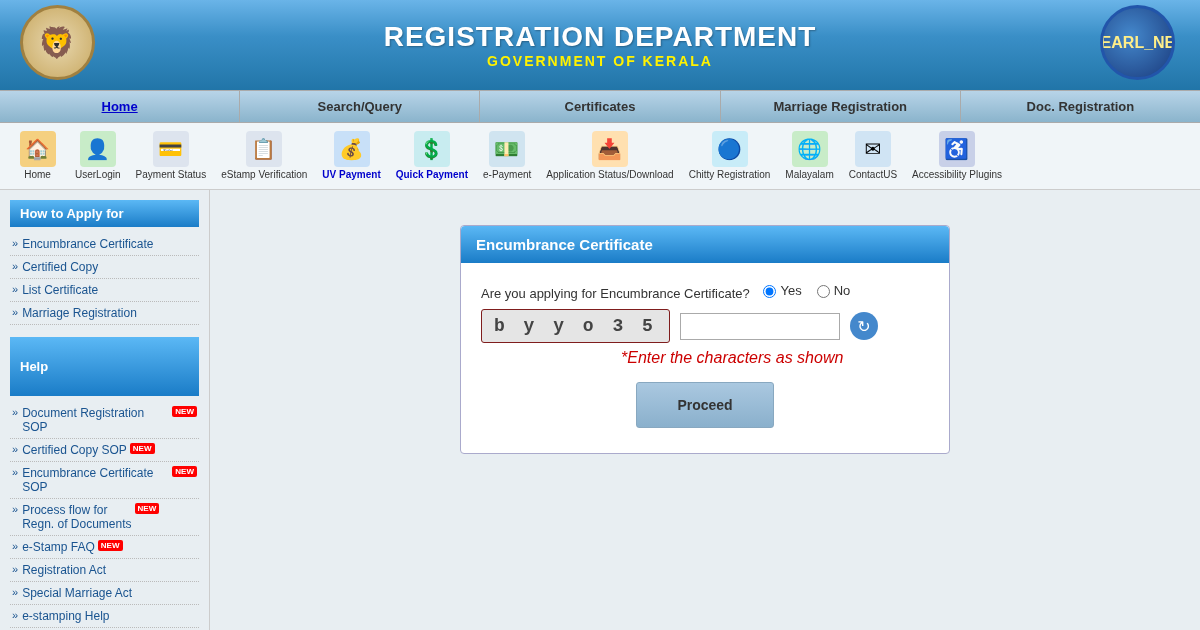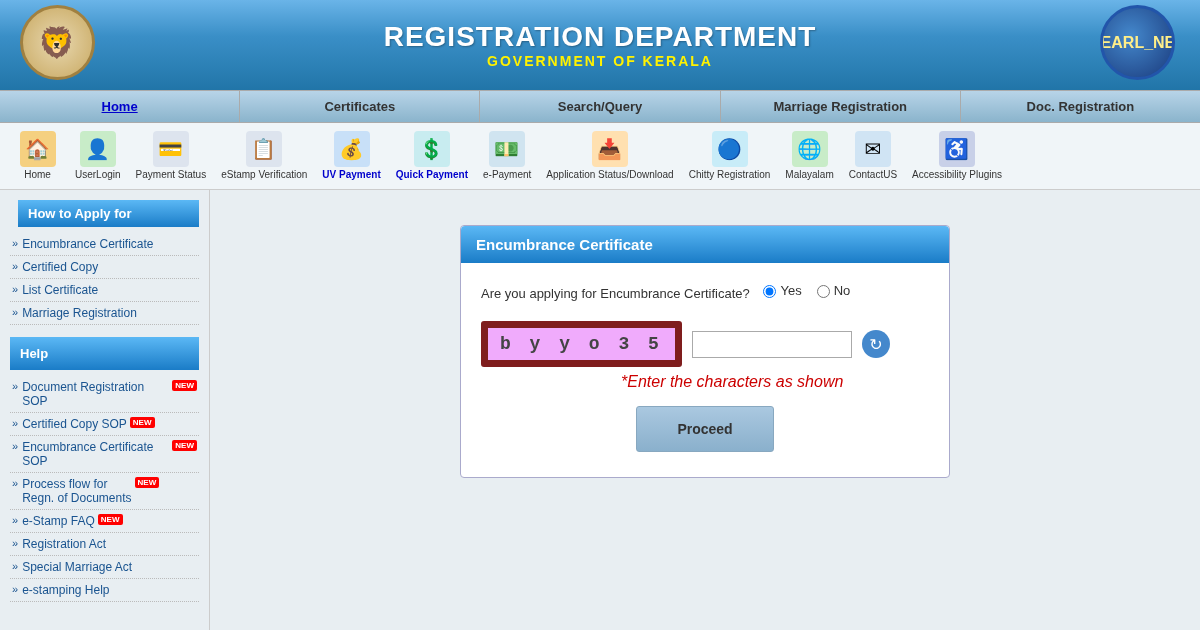--- a/index.html
+++ b/index.html
@@ -125,42 +125,41 @@
       margin-bottom: 12px;
       padding: 4px 0;
     }
     .sidebar-section-title {
       background: linear-gradient(180deg, #5bb8f5 0%, #1a7cc7 100%);
       color: white;
       font-weight: bold;
       padding: 6px 10px;
       font-size: 13px;
       margin-bottom: 6px;
-      margin-left: 8px;
     }
     .sidebar-item {
       display: flex;
       align-items: flex-start;
       padding: 4px 2px;
       cursor: pointer;
       color: #1a5490;
       font-size: 12px;
       border-bottom: 1px dotted #bbb;
       text-decoration: none;
     }
     .sidebar-arrow {
       color: #1a5490;
       margin-right: 4px;
       font-size: 11px;
     }
     .sidebar-help-title {
       background: linear-gradient(180deg, #5bb8f5 0%, #1a7cc7 100%);
       color: white;
       font-weight: bold;
-      padding: 9px 10px;
+      padding: 22px 10px;
       font-size: 13px;
       margin-top: 12px;
       margin-bottom: 6px;
     }
     .new-badge {
       display: inline-block;
       background: #ff0000;
       color: white;
       font-size: 8px;
       font-weight: bold;
@@ -190,21 +189,21 @@
       color: white;
       font-weight: bold;
       padding: 10px 15px;
       font-size: 15px;
       border-radius: 4px 4px 0 0;
     }
     .form-box-body {
       padding: 20px 20px;
     }
     .form-question {
-      margin-bottom: 20px;
+      margin-bottom: 8px;
       font-size: 13px;
       color: #333;
     }
     .radio-group {
       display: inline-flex;
       gap: 15px;
       align-items: center;
       margin-left: 10px;
     }
     .radio-option {
@@ -213,22 +212,22 @@
       gap: 4px;
       cursor: pointer;
     }
     .captcha-row {
       display: flex;
       align-items: center;
       gap: 10px;
       margin-bottom: 6px;
     }
     .captcha-img {
-      background: #f0abfc;
-      border: 7px solid #7f1d1d;
+      background: #e5e5e5;
+      border: 1px solid #7f1d1d;
       padding: 6px 12px;
       font-family: 'Courier New', monospace;
       font-size: 18px;
       font-weight: bold;
       letter-spacing: 4px;
       color: #444;
       border-radius: 3px;
       min-width: 120px;
       text-align: center;
     }
@@ -320,22 +319,22 @@
   </div>
   <div class="header-logo-right">
     <div class="globe-circle">
       <span class="globe-text">PEARL_NET</span>
     </div>
   </div>
 </div>
 
 <nav class="navbar">
   <a href="#" class="active">Home</a>
+  <a href="#">Search/Query</a>
   <a href="#">Certificates</a>
-  <a href="#">Search/Query</a>
   <a href="#">Marriage Registration</a>
   <a href="#">Doc. Registration</a>
 </nav>
 
 <div class="toolbar">
   <div class="toolbar-item">
     <div class="toolbar-icon" style="background:#f5d080;">🏠</div>
     <span class="toolbar-label">Home</span>
   </div>
   <div class="toolbar-item">

